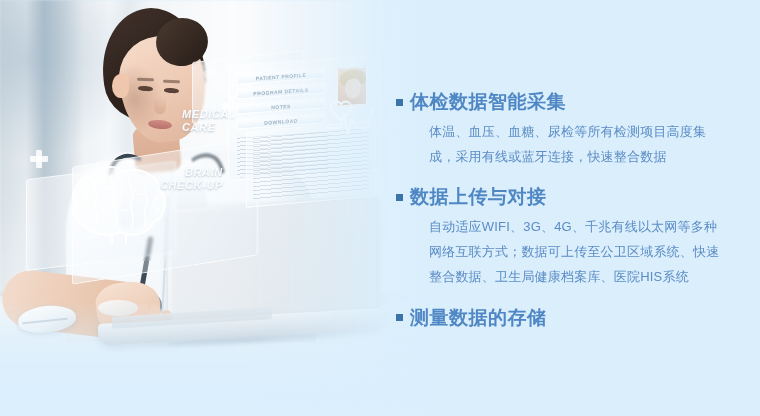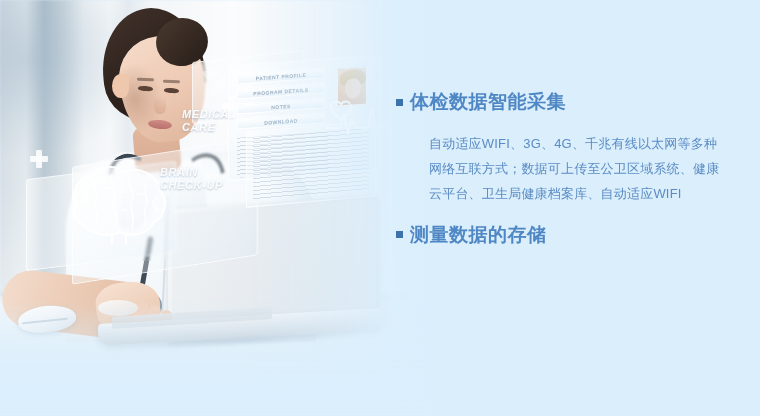--- a/index.html
+++ b/index.html
@@ -318,21 +318,21 @@
     position: absolute;
     color: rgba(255,255,255,.95);
     font-weight: 700;
     font-style: italic;
     letter-spacing: .6px;
     text-shadow: 0 1px 2px rgba(120,150,175,.5);
     line-height: 1.18;
     white-space: pre-line;
   }
   .lbl-medical { left: 182px; top: 108px; font-size: 11px; }
-  .lbl-brain  { left: 160px; top: 166px; font-size: 11px; color: rgba(255,255,255,.9); }
+  .lbl-brain  { left: 160px; top: 166px; font-size: 11px; color: rgba(255,255,255,.9); text-align: right; }
 
   .brain-art { position: absolute; left: 62px; top: 158px; width: 112px; height: 92px; }
 
   
   .photo-fade {
     position: absolute; left: 250px; top: 0; width: 180px; height: 416px;
     background: linear-gradient(90deg, rgba(218,238,252,0) 0%, rgba(218,238,252,.45) 45%, rgba(218,238,252,.92) 80%, #daeefc 100%);
     pointer-events: none;
   }
   .photo-fade-bottom {
@@ -495,24 +495,29 @@
     <div class="photo-fade-bottom"></div>
   </div>
 
   <div class="content">
 
     <div class="feature">
       <div class="f-head">
         <span class="f-bullet"></span>
         <span>体检数据智能采集</span>
       </div>
+      <div class="f-body">体温、血压、血糖、尿检等所有检测项目高度集成，采用有线或蓝牙连接，快速整合数据</div>
     </div>
 
     <div class="feature">
-      <div class="f-body">自动适应WIFI、3G、4G、千兆有线以太网等多种网络互联方式；数据可上传至公卫区域系统、健康云平台、卫生局健康档案库、自动适应WIFI</div>
+      <div class="f-head">
+        <span class="f-bullet"></span>
+        <span>数据上传与对接</span>
+      </div>
+      <div class="f-body">自动适应WIFI、3G、4G、千兆有线以太网等多种网络互联方式；数据可上传至公卫区域系统、快速整合数据、卫生局健康档案库、医院HIS系统</div>
     </div>
 
     <div class="feature">
       <div class="f-head">
         <span class="f-bullet"></span>
         <span>测量数据的存储</span>
       </div>
     </div>
 
   </div>

